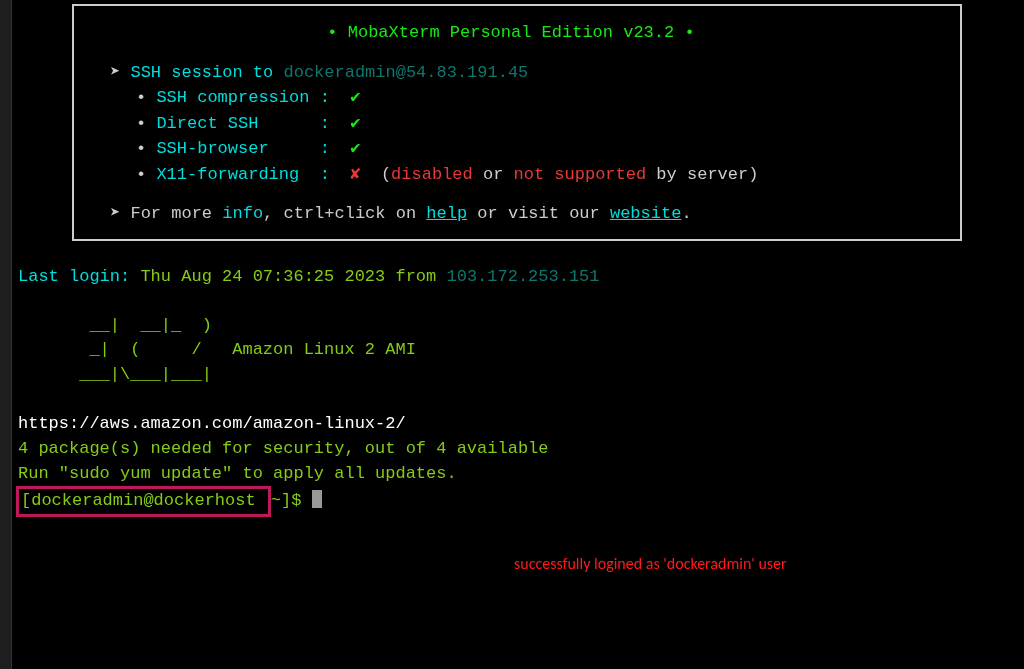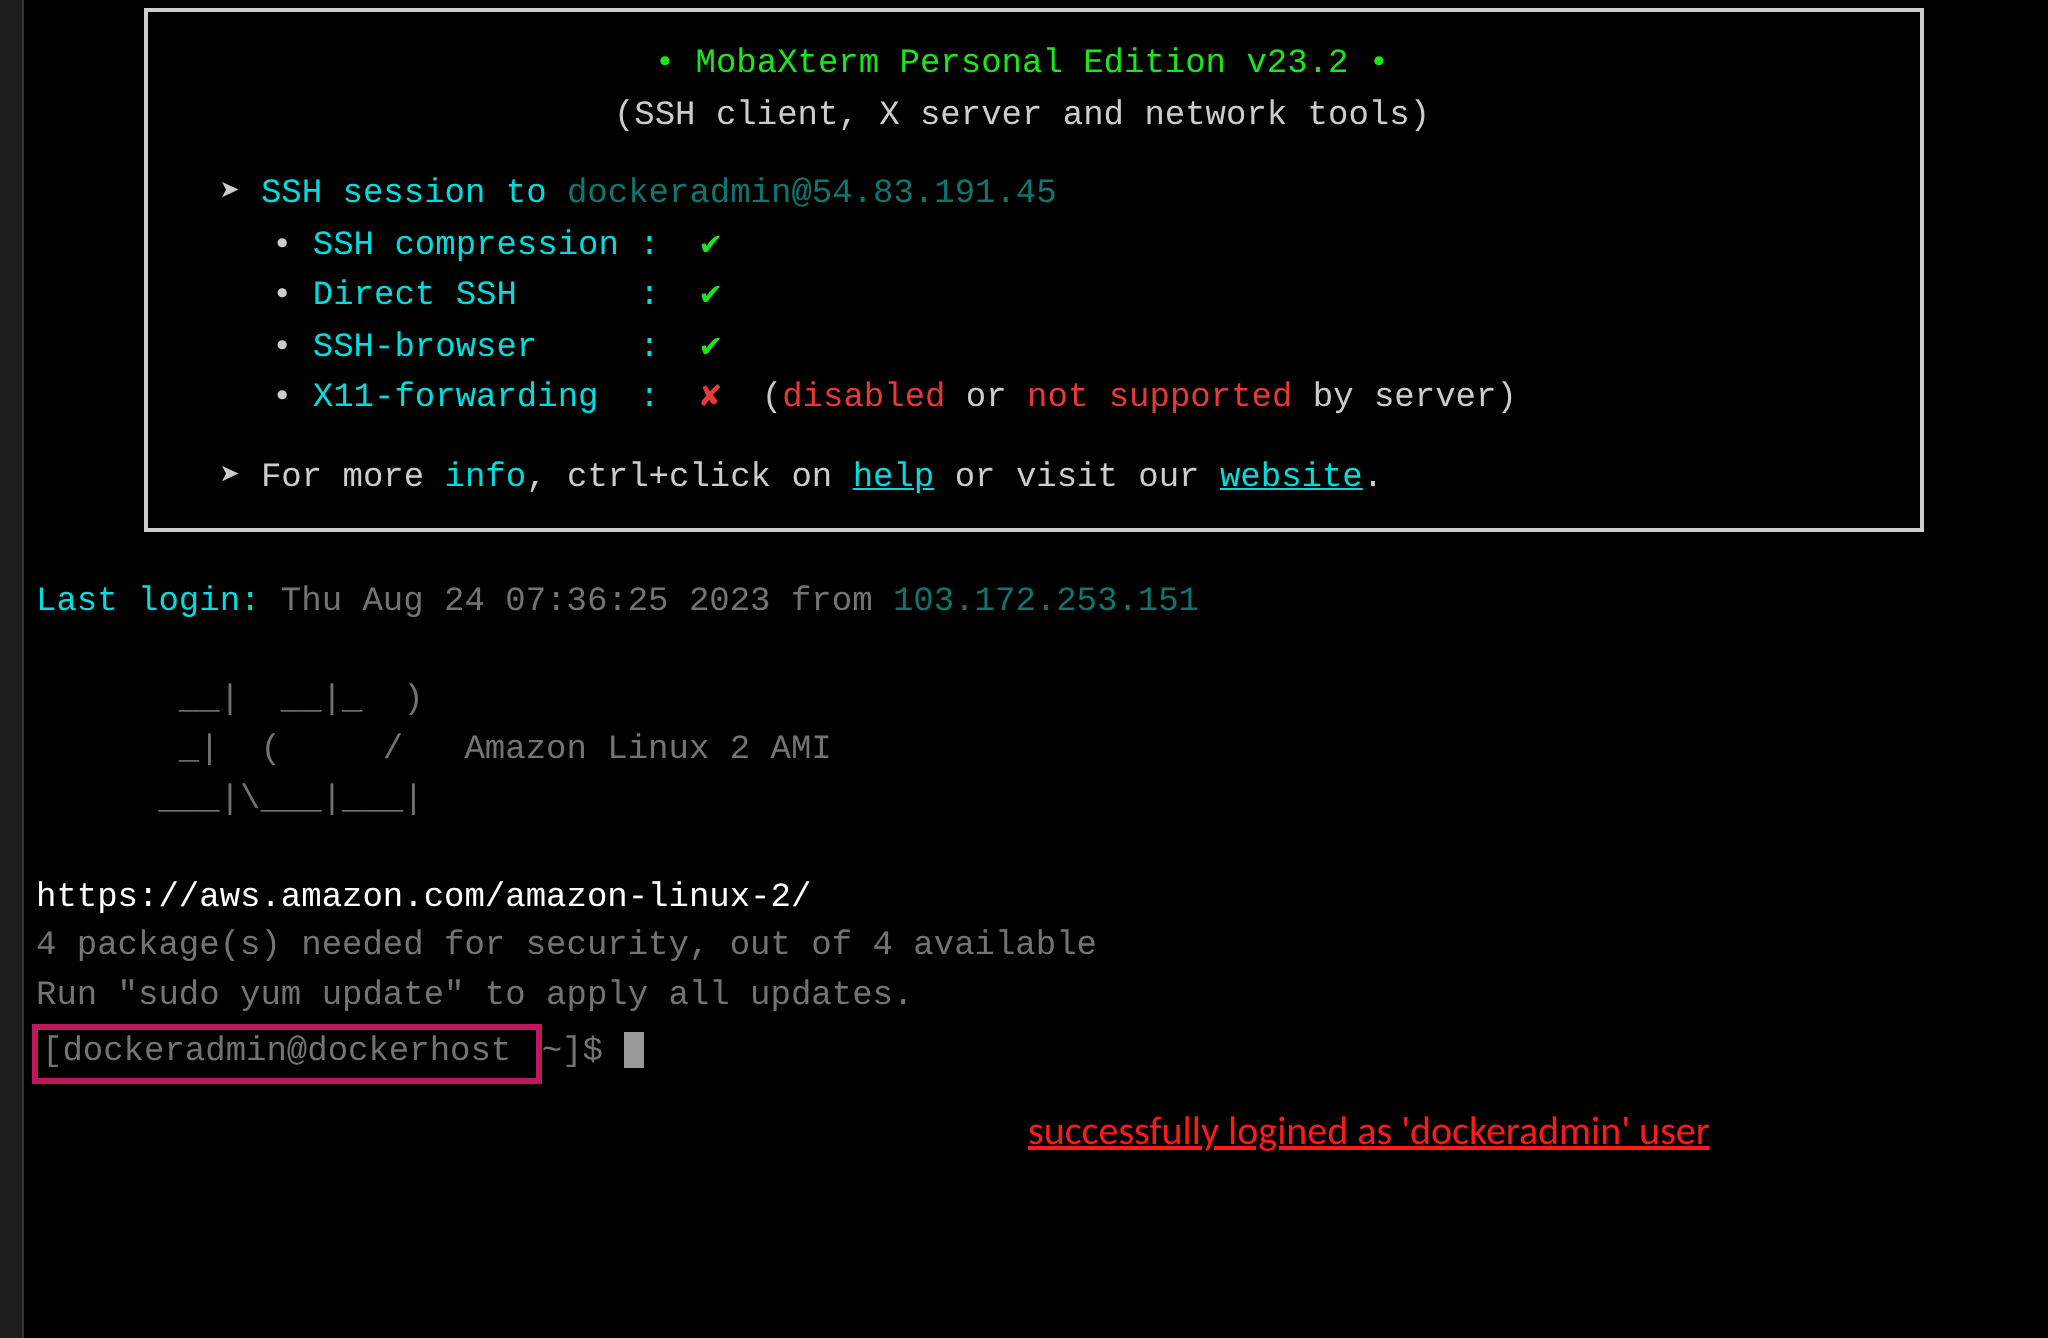--- a/index.html
+++ b/index.html
@@ -40,21 +40,21 @@
     }
     .green { color: #18e818; }
     .banner-sub {
       text-align: center;
       color: #ccc;
     }
     .indent1 { padding-left: 12px; }
     .indent2 { padding-left: 38px; }
     .cyan { color: #0dd; }
     .magenta { color: #0f766e; }
-    .white { color: #737373; }
+    .white { color: #84cc16; }
     .red { color: #e83838; }
     .check { color: #18e818; }
     .cross { color: #e83838; font-weight: bold; }
     .link { color: #0dd; text-decoration: underline; }
     .wlink { color: #fff; text-decoration-color: #ccc; }
     .arrow { color: #ccc; }
     .bullet { color: #ccc; }
     .grey { color: #ccc; }
     .body-text {
       margin-top: 24px;
@@ -63,25 +63,24 @@
     }
     .highlight-box {
       display: inline-block;
       border: 3px solid #be185d;
       padding: 0px 2px;
       margin-left: -2px;
     }
     .annotation {
       color: #ff1a1a;
       font-family: 'Calibri', Arial, sans-serif;
-      font-size: 20px;
+      font-size: 16px;
       position: absolute;
       top: 554px;
       left: 500px;
-      text-decoration: underline;
     }
     .cursor {
       display: inline-block;
       width: 10px;
       height: 18px;
       background: #999;
       vertical-align: text-bottom;
       margin-bottom: 2px;
     }
   </style>
@@ -91,21 +90,20 @@
 <div class="sidebar"></div>
 
 <div class="terminal">
 
   <div class="banner-box">
     <div class="banner-title">
       <span class="green">•</span>
       <span class="green">MobaXterm Personal Edition v23.2</span>
       <span class="green">•</span>
     </div>
-    <div class="banner-sub">(SSH client, X server and network tools)</div>
     <div style="height:14px"></div>
     <div class="indent1">
       <span class="arrow">➤</span>
       <span class="cyan">SSH session to </span><span class="magenta">dockeradmin@54.83.191.45</span>
     </div>
     <div class="indent2">
       <span class="bullet">•</span>
       <span class="cyan" style="white-space:pre">SSH compression : </span>
       <span class="check">✔</span>
     </div>

